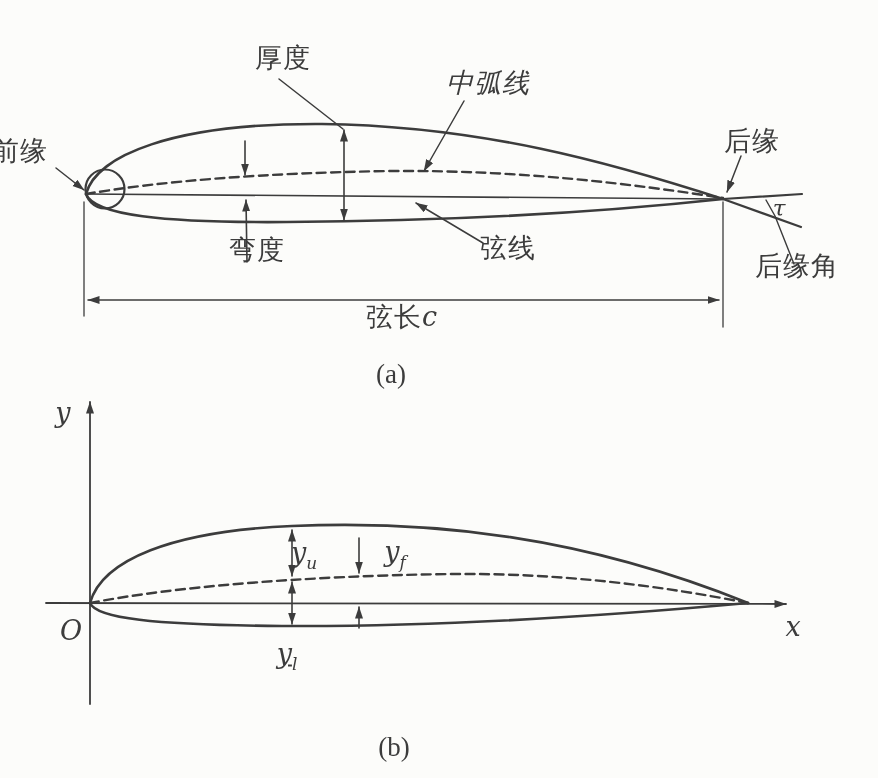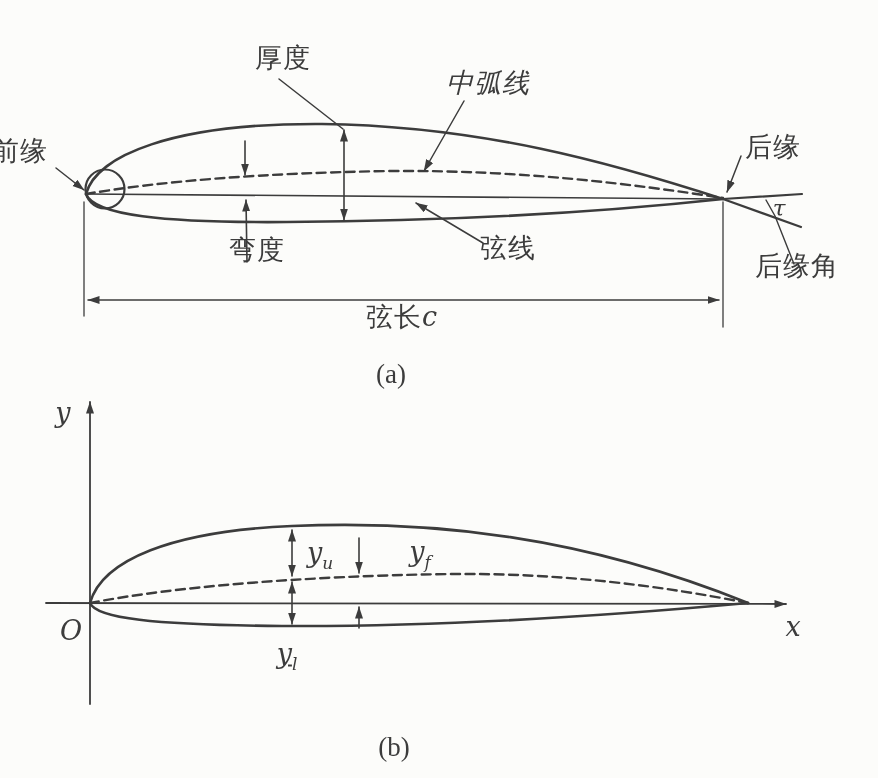--- a/index.html
+++ b/index.html
@@ -86,41 +86,41 @@
       <path d="M 359,628 L 359,607" stroke-width="1.6" marker-end="url(#ah)"></path>
     </g>
   </svg>
 
   <div class="lbl" style="left:20px;top:151px;">前缘</div>
 
   <div class="lbl" style="left:283px;top:58px;text-align:right;">厚度</div>
 
   <div class="lbl" style="left:488px;top:83px;font-style:italic;">中弧线</div>
 
-  <div class="lbl" style="left:752px;top:147px;margin-left:21px;">后缘</div>
+  <div class="lbl" style="left:752px;top:141px;">后缘</div>
 
   <div class="lbl" style="left:257px;top:252px;font-family:Liberation Mono, monospace;">弯度</div>
 
   <div class="lbl" style="left:508px;top:248px;text-align:center;">弦线</div>
 
   <div class="lbl math tau" style="left:779px;top:208px;">τ</div>
 
   <div class="lbl" style="left:797px;top:266px;">后缘角</div>
 
   <div class="lbl chordlen" style="left:402px;top:317px;"><span>弦长</span><span class="var">c</span></div>
 
   <div class="lbl caption" style="left:391px;top:374px;">(a)</div>
 
   <div class="lbl math" style="left:63px;top:412px;">y</div>
 
   <div class="lbl math" style="left:71px;top:630px;">O</div>
 
   <div class="lbl math" style="left:793px;top:626px;">x</div>
 
-  <div class="lbl math" style="left:320px;top:555px;"><span>y</span><span class="sub">u</span></div>
+  <div class="lbl math" style="left:304px;top:555px;"><span>y</span><span class="sub">u</span></div>
 
-  <div class="lbl math" style="left:395px;top:554px;margin-left:25px;"><span>y</span><span class="sub">f</span></div>
+  <div class="lbl math" style="left:395px;top:554px;"><span>y</span><span class="sub">f</span></div>
 
   <div class="lbl math" style="left:287px;top:656px;text-decoration:underline;"><span>y</span><span class="sub">l</span></div>
 
   <div class="lbl caption" style="left:394px;top:747px;">(b)</div>
 
 </div>
 
 </body></html>

